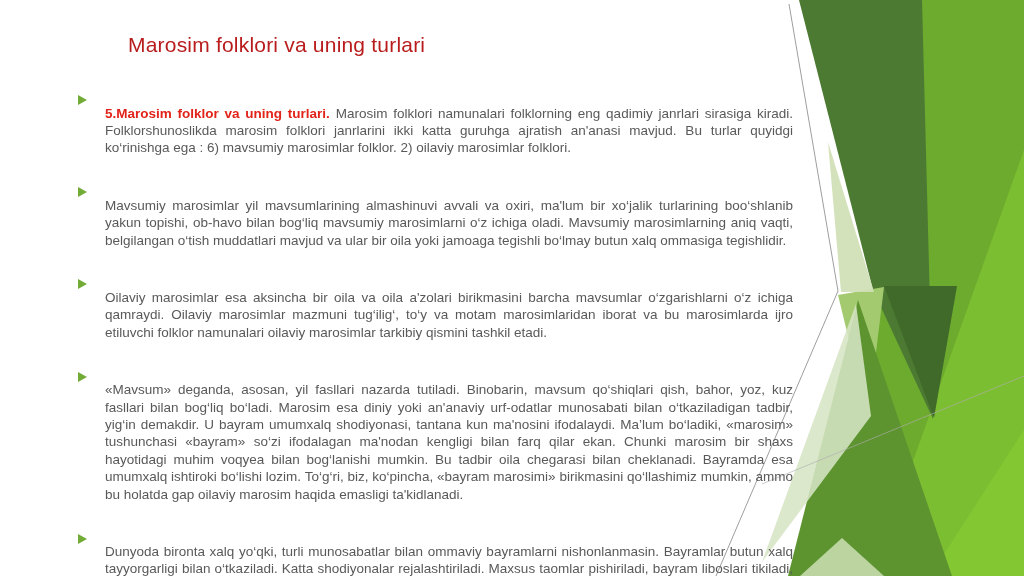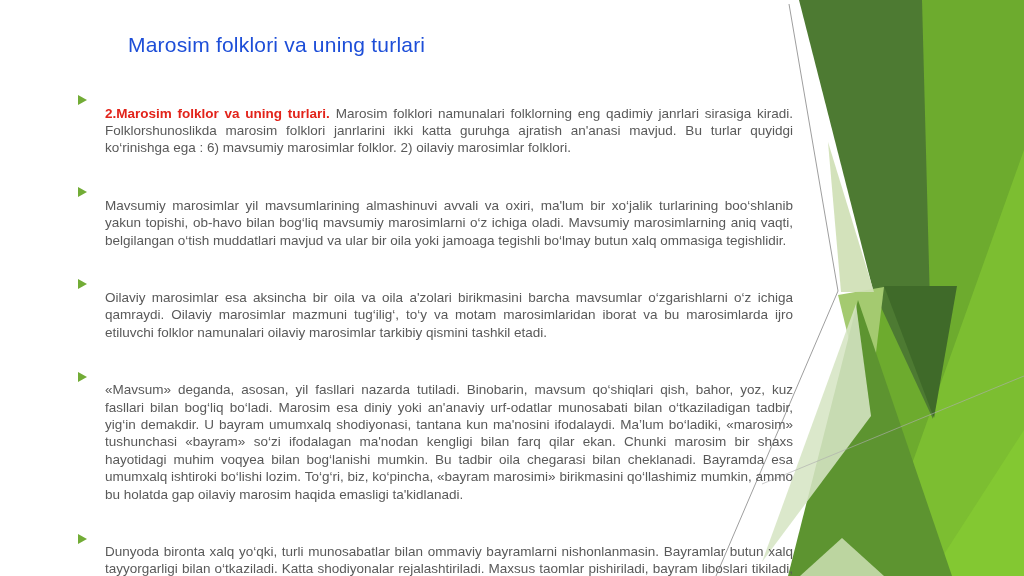--- a/index.html
+++ b/index.html
@@ -3,21 +3,21 @@
 <meta charset="utf-8">
 <style>
   html,body{margin:0;padding:0;background:#fff;}
   .slide{
     position:relative;width:1024px;height:576px;overflow:hidden;background:#ffffff;
     font-family:"Liberation Sans", sans-serif;
   }
   .deco{position:absolute;left:0;top:0;width:1024px;height:576px;z-index:0;}
   .title{
     position:absolute;left:128px;top:33px;z-index:2;
-    font-size:21px;font-weight:400;color:#1d4ed8;letter-spacing:.2px;
+    font-size:21px;font-weight:400;color:#b91c1c;letter-spacing:.2px;
   }
   .content{position:absolute;left:78px;top:91px;width:716px;z-index:2;}
   .bullet{display:flex;margin:0 0 13px 0;}
   .marker{flex:0 0 27px;width:27px;padding-top:4px;}
   .tri{
     display:block;width:0;height:0;
     border-left:9px solid #72ac36;
     border-top:5px solid transparent;
     border-bottom:5px solid transparent;
   }
@@ -48,21 +48,21 @@
   </svg>
 
   <div class="title">Marosim folklori va uning turlari</div>
 
   <div class="content">
 
     <div class="bullet">
       <span class="marker">
           <span class="tri"></span>
         </span>
-      <p class="ptext"><span class="lead">2.Marosim folklor va uning turlari.</span><span> Marosim folklori namunalari folklorning eng qadimiy janrlari sirasiga kiradi. Folklorshunoslikda marosim folklori janrlarini ikki katta guruhga ajratish an'anasi mavjud. Bu turlar quyidgi ko‘rinishga ega : 6) mavsumiy marosimlar folklor. 2) oilaviy marosimlar folklori.</span></p>
+      <p class="ptext"><span class="lead">5.Marosim folklor va uning turlari.</span><span> Marosim folklori namunalari folklorning eng qadimiy janrlari sirasiga kiradi. Folklorshunoslikda marosim folklori janrlarini ikki katta guruhga ajratish an'anasi mavjud. Bu turlar quyidgi ko‘rinishga ega : 6) mavsumiy marosimlar folklor. 2) oilaviy marosimlar folklori.</span></p>
     </div>
 
     <div class="bullet">
       <span class="marker">
           <span class="tri"></span>
         </span>
       <p class="ptext"><span>Mavsumiy marosimlar yil mavsumlarining almashinuvi avvali va oxiri, ma'lum bir xo‘jalik turlarining boo‘shlanib yakun topishi, ob-havo bilan bog‘liq mavsumiy marosimlarni o‘z ichiga oladi. Mavsumiy marosimlarning aniq vaqti, belgilangan o‘tish muddatlari mavjud va ular bir oila yoki jamoaga tegishli bo‘lmay butun xalq ommasiga tegishlidir.</span></p>
     </div>
 
     <div class="bullet">

